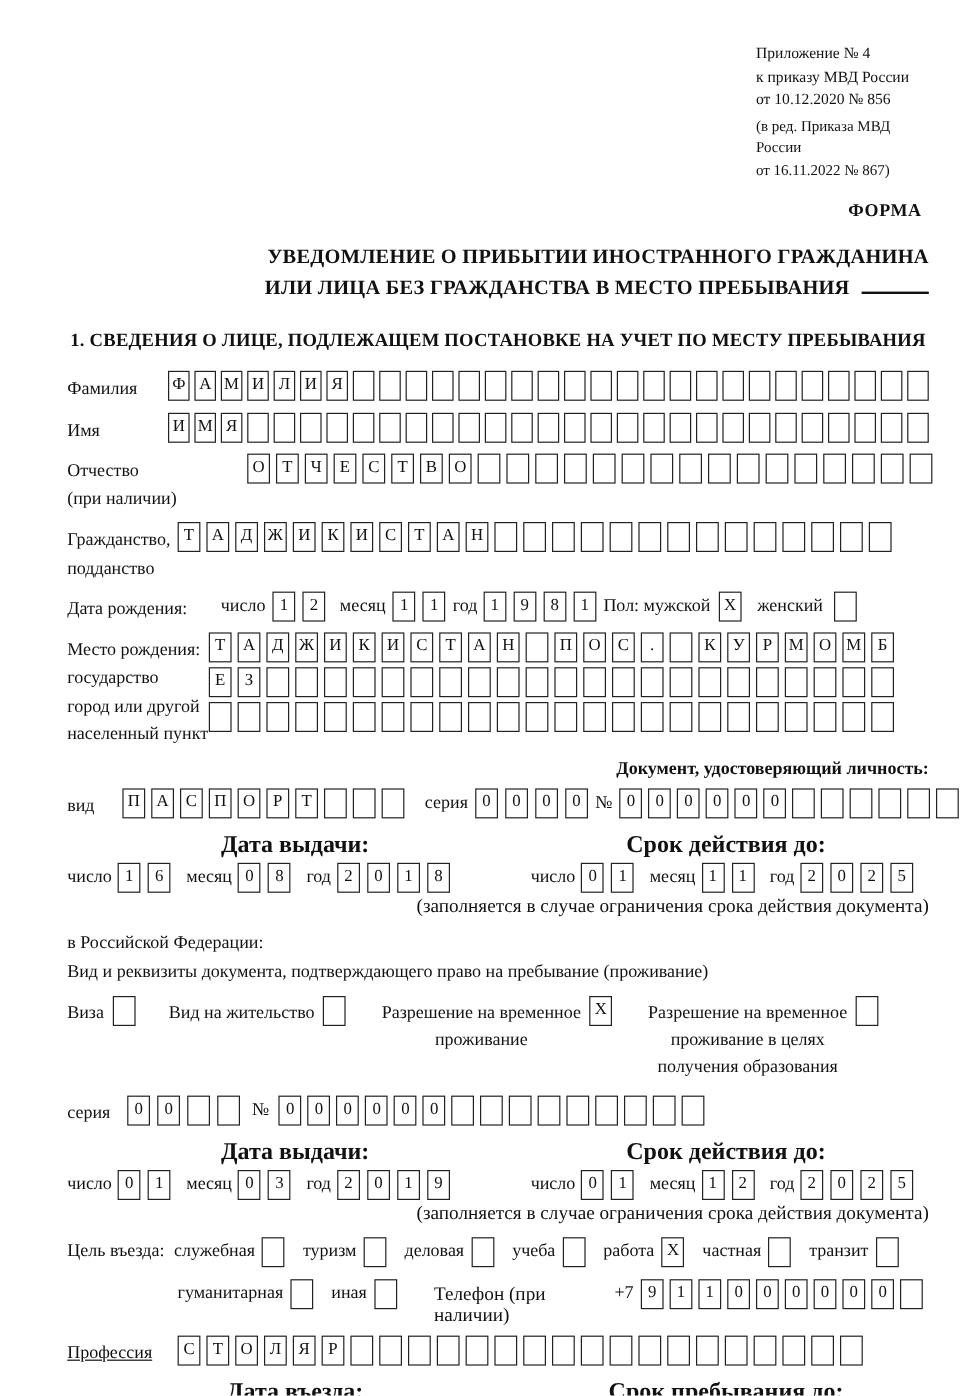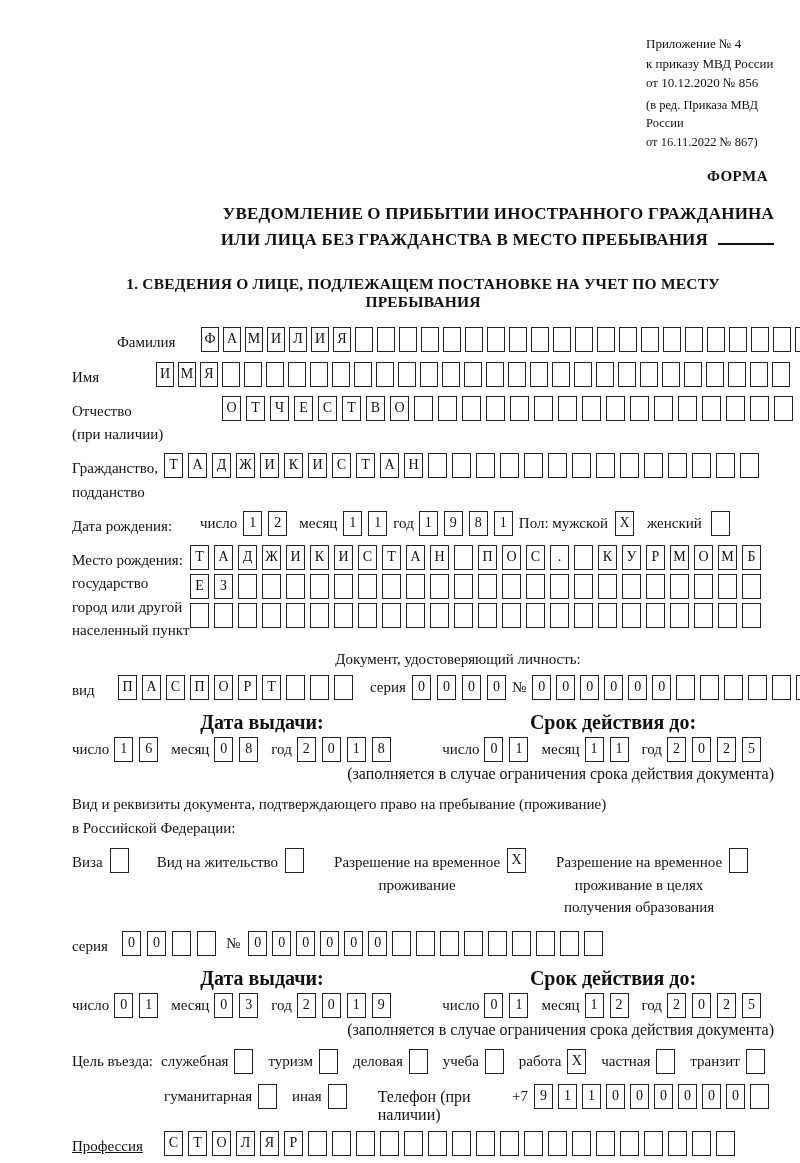--- a/index.html
+++ b/index.html
@@ -1,17 +1,17 @@
 <!DOCTYPE html>
 <html><head>
 <meta charset="utf-8">
 <style>
   html,body{margin:0;padding:0;background:#ffffff;}
   body{width:800px;height:1163px;font-family:"Liberation Serif","DejaVu Serif",serif;color:#111;}
-  .page{box-sizing:border-box;width:800px;height:1163px;padding:34px 26px 8px 72px;overflow:hidden;}
+  .page{box-sizing:border-box;width:800px;height:1163px;padding:34px 26px 8px 56px;overflow:hidden;}
 
   
   .appendix{margin-left:574px;font-size:13px;line-height:1.5;}
   .appendix-note{font-size:12.5px;line-height:1.5;margin-top:3px;}
   .forma{text-align:right;font-weight:bold;font-size:15px;letter-spacing:.5px;margin-top:16px;padding-right:6px;}
 
   
   .title{font-weight:bold;text-align:right;font-size:17px;line-height:1.55;margin-top:16px;letter-spacing:.2px;}
   .blank-underline{display:inline-block;width:56px;border-bottom:2px solid #111;height:14px;margin-left:10px;}
   .sec-heading{font-weight:bold;font-size:15.5px;margin-top:22px;letter-spacing:.2px;text-align:center;}
@@ -33,21 +33,21 @@
   .date-head-row{display:flex;margin-top:9px;}
   .dh{font-weight:bold;font-size:20px;text-align:center;}
   .dh.left{width:380px;} .dh.right{flex:1;}
   .date-vals-row{display:flex;margin-top:3px;}
   .dg{display:flex;align-items:flex-start;width:380px;}
   .dg.rt{width:auto;margin-left:28px;}
   .dg .dl{font-size:15px;padding-top:4px;margin-right:5px;}
   .dg .cells{margin-right:7px;}
   .note{font-size:16px;text-align:right;margin-top:3px;}
 
-  .doc-heading{font-weight:normal;font-size:15px;text-align:center;padding-left:70px;margin-top:9px;}
+  .doc-heading{font-weight:bold;font-size:15px;text-align:right;padding-left:70px;margin-top:9px;}
   .intro{font-size:15px;margin-top:9px;line-height:1.6;}
 
   
   .res-options{display:flex;align-items:flex-start;margin-top:8px;}
   .opt{display:flex;align-items:flex-start;margin-right:14px;}
   .opt:last-child{margin-right:0;}
   .opt-label{font-size:15px;white-space:pre-line;text-align:center;line-height:1.5;margin-right:7px;padding-top:3px;}
   .opt .cell{margin-right:0;}
 
   
@@ -77,21 +77,21 @@
 
   <div class="forma">ФОРМА</div>
 
   <div class="title">
     <div>УВЕДОМЛЕНИЕ О ПРИБЫТИИ ИНОСТРАННОГО ГРАЖДАНИНА</div>
     <div><span>ИЛИ ЛИЦА БЕЗ ГРАЖДАНСТВА В МЕСТО ПРЕБЫВАНИЯ</span><span class="blank-underline"></span></div>
   </div>
 
   <div class="sec-heading">1. СВЕДЕНИЯ О ЛИЦЕ, ПОДЛЕЖАЩЕМ ПОСТАНОВКЕ НА УЧЕТ ПО МЕСТУ ПРЕБЫВАНИЯ</div>
 
-  <div class="row" style="margin-top:16px;margin-left:45px;">
+  <div class="row" style="margin-top:16px;">
     <div class="lbl w84">Фамилия</div>
     <div class="cells dense">
         <span class="cell">Ф</span>
         <span class="cell">А</span>
         <span class="cell">М</span>
         <span class="cell">И</span>
         <span class="cell">Л</span>
         <span class="cell">И</span>
         <span class="cell">Я</span>
         <span class="cell"></span>
@@ -413,22 +413,22 @@
           <span class="cell">2</span>
           <span class="cell">0</span>
           <span class="cell">2</span>
           <span class="cell">5</span>
         </div>
     </div>
   </div>
   <div class="note">(заполняется в случае ограничения срока действия документа)</div>
 
   <div class="intro">
+    <div>в Российской Федерации:</div>
     <div>Вид и реквизиты документа, подтверждающего право на пребывание (проживание)</div>
-    <div>в Российской Федерации:</div>
   </div>
 
   <div class="res-options">
     <div class="opt">
       <span class="opt-label">Виза</span>
       <div class="cells">
           <span class="cell"></span>
         </div>
     </div>
     <div class="opt" style="margin-left:14px;">

